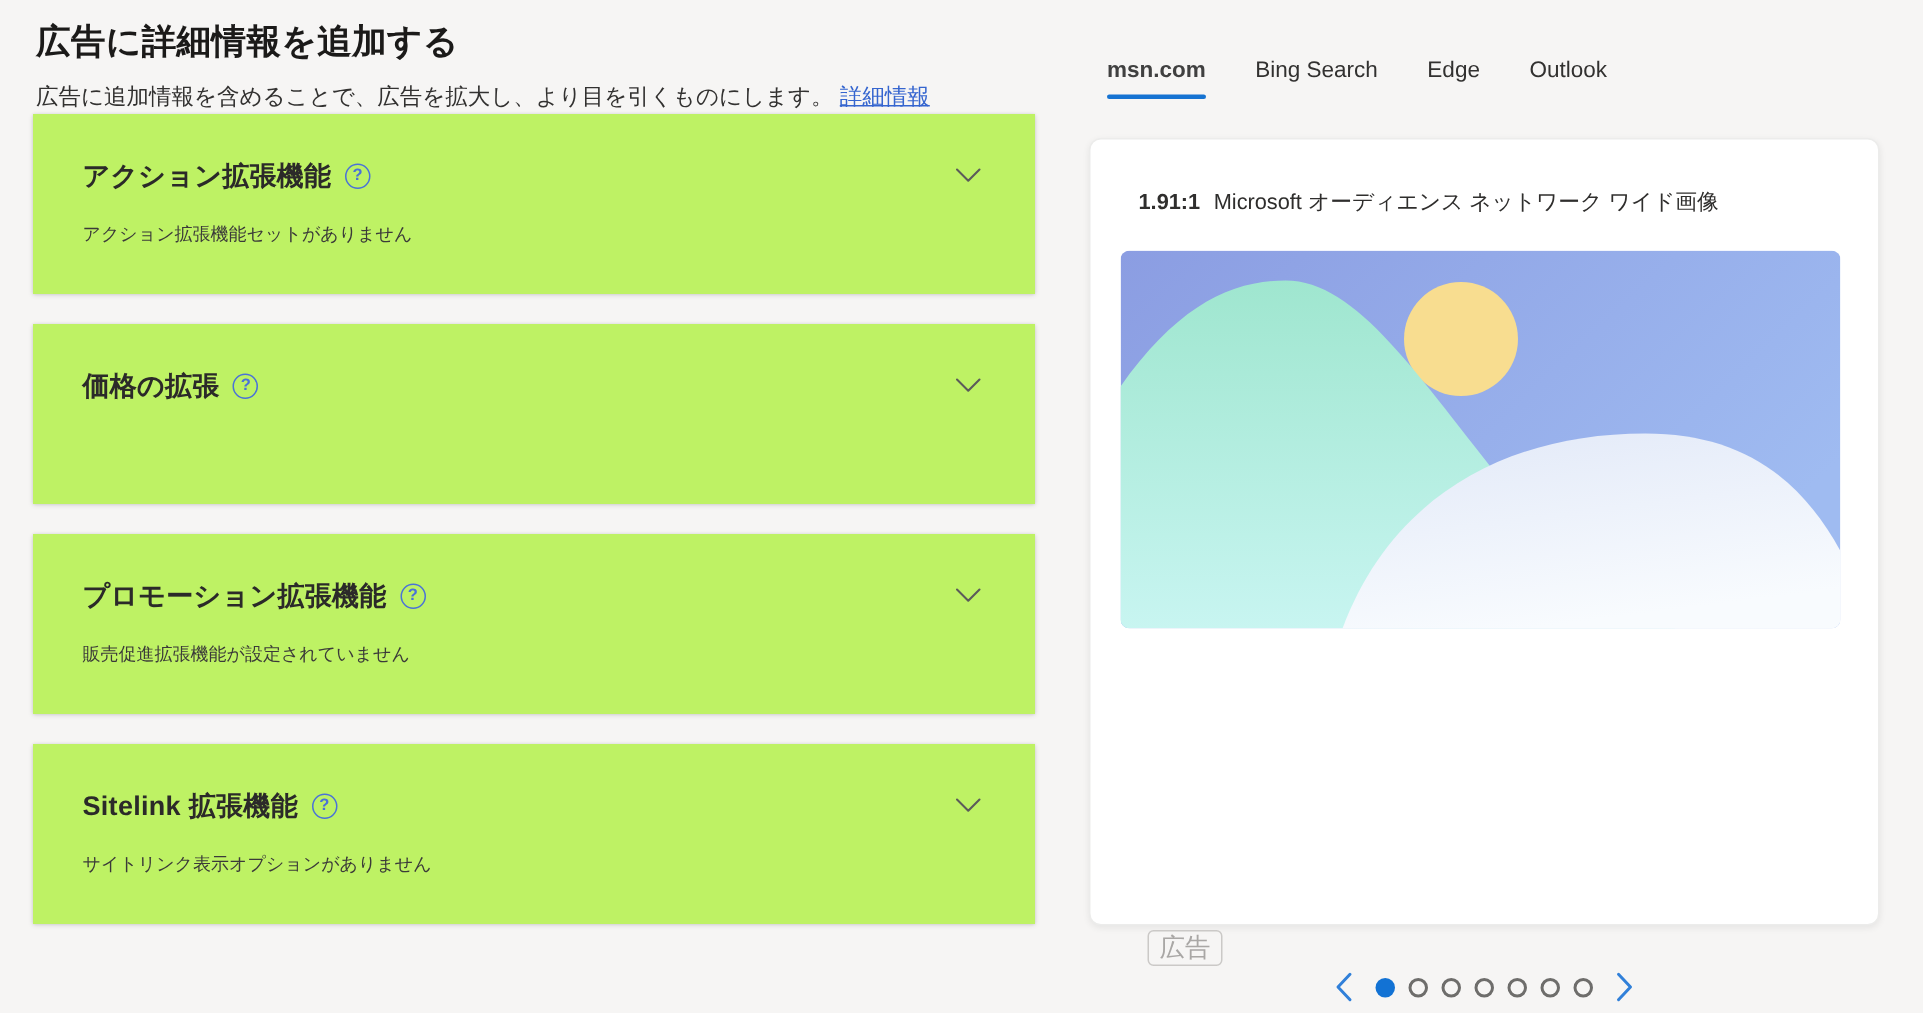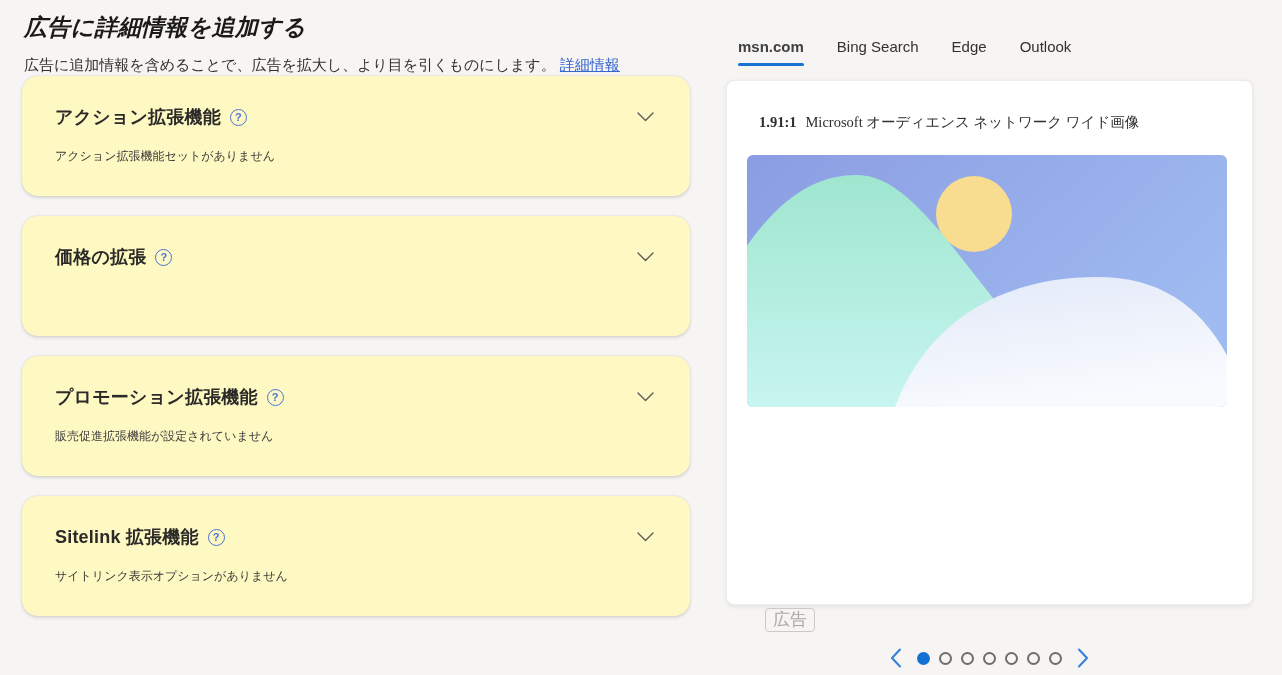--- a/index.html
+++ b/index.html
@@ -8,30 +8,30 @@
     font-family: "Liberation Sans", "DejaVu Sans", sans-serif;
     background: #f6f5f4;
     color: #323130;
     position: relative;
   }
 
   
   .left-col { position: absolute; left: 22px; top: 10px; width: 668px; }
   .page-title {
     font-size: 23px; font-weight: 700; color: #1b1a19;
-    letter-spacing: 0.3px; margin: 2px 0 10px 2px; font-style: italic;
+    letter-spacing: 0.3px; margin: 2px 0 10px 2px;
   }
   .page-subtitle {
     font-size: 15px; line-height: 23px; color: #323130;
     margin: 0 0 0 2px; width: 662px;
   }
   .learn-more-link { color: #3565cf; text-decoration: underline; cursor: pointer; }
 
   .ext-card {
-    background: #fef9c3; border-radius: 16px; height: 120px;
+    background: #bef264; border-radius: 0; height: 120px;
     margin-bottom: 20px; padding: 29px 30px 0 33px;
     box-shadow: 0 0 2px rgba(0,0,0,.10), 0 1.6px 3.6px rgba(0,0,0,.12);
   }
   .ext-head { display: flex; align-items: center; }
   .ext-title { font-size: 18px; font-weight: 700; color: #2b2a29; letter-spacing: .2px; }
   .help-icon {
     width: 17px; height: 17px; border: 1.4px solid #4a72d8; border-radius: 50%;
     color: #4a72d8; font-size: 11px; font-weight: 700; line-height: 14px;
     text-align: center; margin-left: 9px; cursor: pointer; flex: 0 0 auto;
   }
@@ -44,24 +44,23 @@
     display: flex; gap: 33px; font-size: 15px; color: #323130;
   }
   .preview-tab { padding-bottom: 11px; position: relative; cursor: pointer; white-space: nowrap; }
   .preview-tab.active { font-weight: 700; color: #404040; }
   .preview-tab.active::after {
     content: ""; position: absolute; left: 0; right: 0; bottom: 0;
     height: 3px; border-radius: 2px; background: #1673d2;
   }
 
   .preview-card {
-    position: absolute; left: 726px; top: 80px; width: 527px; height: 525px;
+    position: absolute; left: 726px; top: 92px; width: 527px; height: 525px;
     background: #ffffff; border: 1px solid #ececeb; border-radius: 8px;
     box-shadow: 0 1.6px 5px rgba(0,0,0,.07);
-    font-family: Liberation Serif, serif;
   }
   .format-label {
     position: absolute; left: 32px; top: 32px;
     font-size: 14.5px; color: #2f2e2d; white-space: nowrap;
   }
   .format-ratio { font-weight: 700; margin-right: 9px; }
 
   .ad-image { position: absolute; left: 20px; top: 74px; width: 480px; height: 252px;
     border-radius: 6px; overflow: hidden; }
   .ad-image svg { display: block; }

